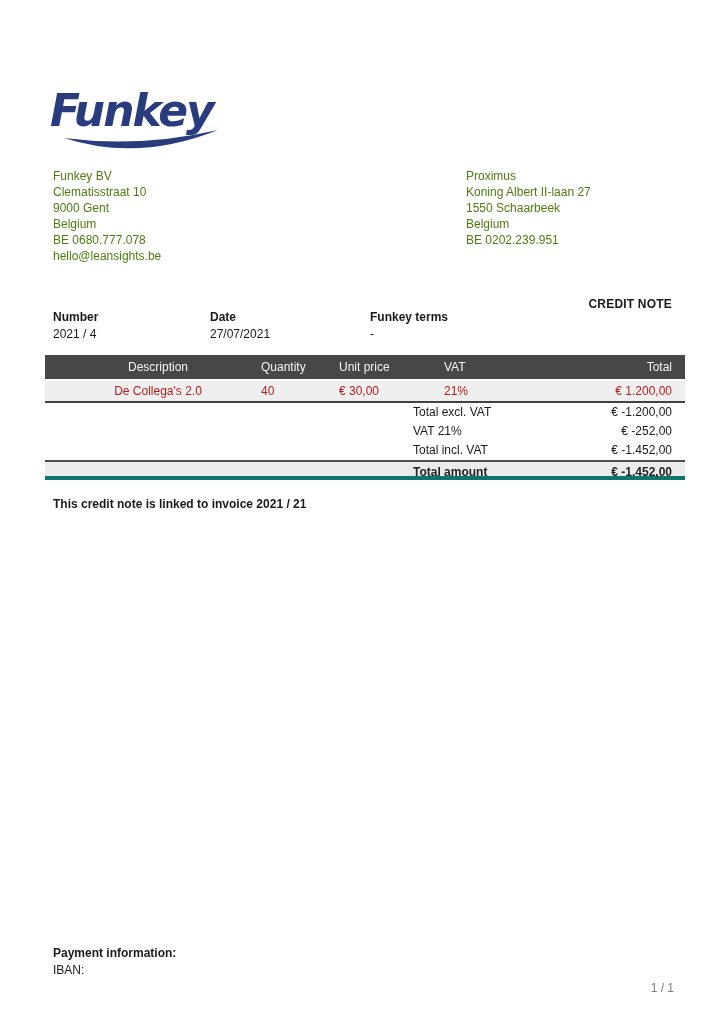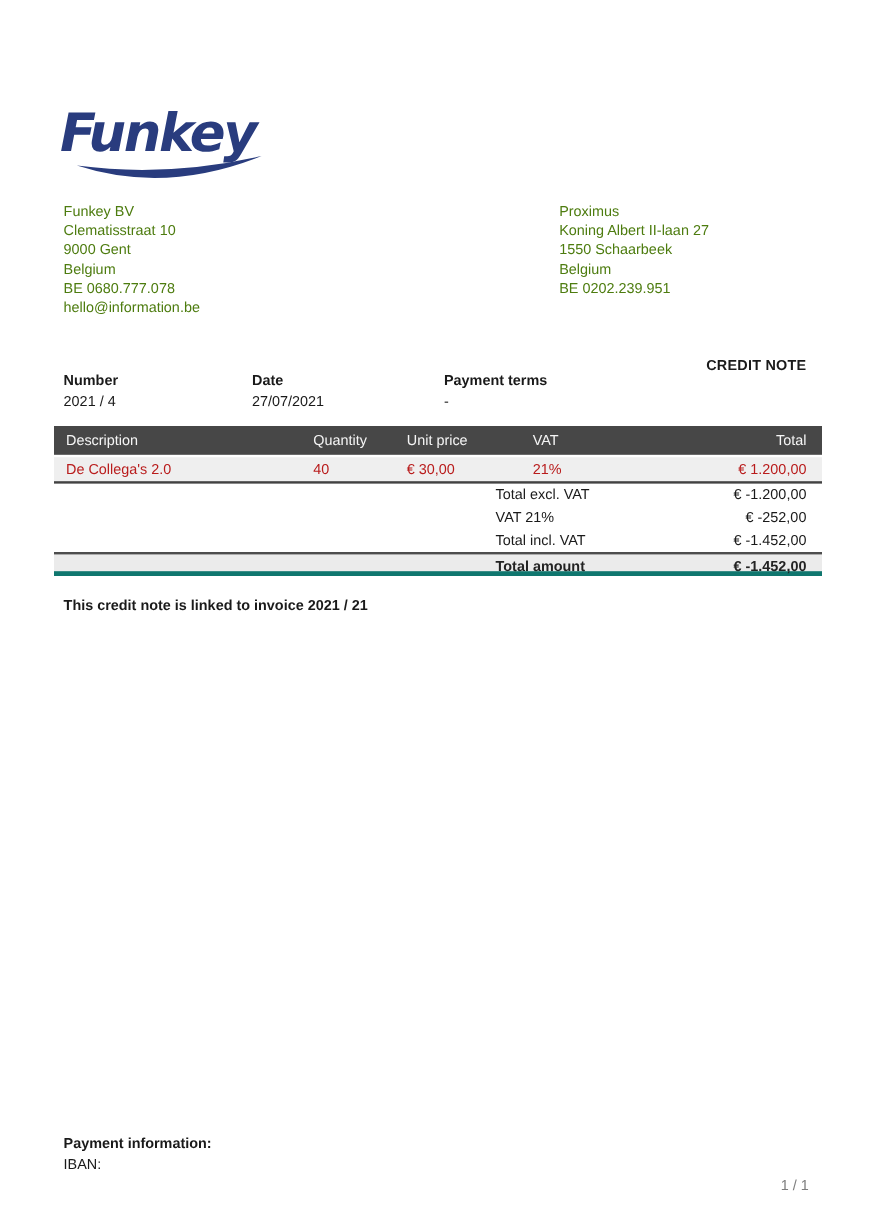--- a/index.html
+++ b/index.html
@@ -34,21 +34,21 @@
   .meta-number { left: 8px; }
   .meta-date { left: 165px; }
   .meta-terms { left: 325px; }
   .doc-type { position: absolute; right: 13px; top: 0; font-weight: bold; letter-spacing: 0.2px; margin-left: 32px; }
 
   
   .items-table { position: absolute; left: 45px; top: 355px; width: 640px; }
   .tr { display: flex; align-items: center; }
   .thead { background: #474747; color: #f5f5f5; height: 24px; margin-bottom: 2px; }
   .item-row { background: #efefef; color: #b91c1c; height: 22px; border-bottom: 2px solid #424242; }
-  .c-desc  { width: 216px; padding-left: 10px; text-align: left; }
+  .c-desc  { width: 216px; padding-left: 10px; text-align: center; }
   .c-qty   { width: 78px;  text-align: left; }
   .c-price { width: 105px; text-align: left; }
   .c-vat   { width: 60px;  text-align: left; }
   .c-total { flex: 1; text-align: right; padding-right: 13px; }
 
   
   .totals { position: relative; width: 640px; }
   .totals-row { position: relative; height: 19px; line-height: 19px; }
   .totals-row .t-label { position: absolute; left: 368px; }
   .totals-row .t-value { position: absolute; right: 13px; }
@@ -81,42 +81,42 @@
       <path d="M14,58 Q88,82 168,50 Q90,68 14,58 Z" fill="#293c7e"></path>
     </svg>
   </div>
 
   <div class="addr addr-sender">
     <div>Funkey BV</div>
     <div>Clematisstraat 10</div>
     <div>9000 Gent</div>
     <div>Belgium</div>
     <div>BE 0680.777.078</div>
-    <div>hello@information.be</div>
+    <div>hello@leansights.be</div>
   </div>
 
   <div class="addr addr-recipient">
     <div>Proximus</div>
     <div>Koning Albert II-laan 27</div>
     <div>1550 Schaarbeek</div>
     <div>Belgium</div>
     <div>BE 0202.239.951</div>
   </div>
 
   <div class="meta">
     <div class="meta-col meta-number">
       <span class="label">Number</span>
       <span class="value">2021 / 4</span>
     </div>
     <div class="meta-col meta-date">
       <span class="label">Date</span>
       <span class="value">27/07/2021</span>
     </div>
     <div class="meta-col meta-terms">
-      <span class="label">Payment terms</span>
+      <span class="label">Funkey terms</span>
       <span class="value">-</span>
     </div>
     <div class="doc-type">CREDIT NOTE</div>
   </div>
 
   <div class="items-table">
     <div class="tr thead">
       <div class="c-desc">Description</div>
       <div class="c-qty">Quantity</div>
       <div class="c-price">Unit price</div>

